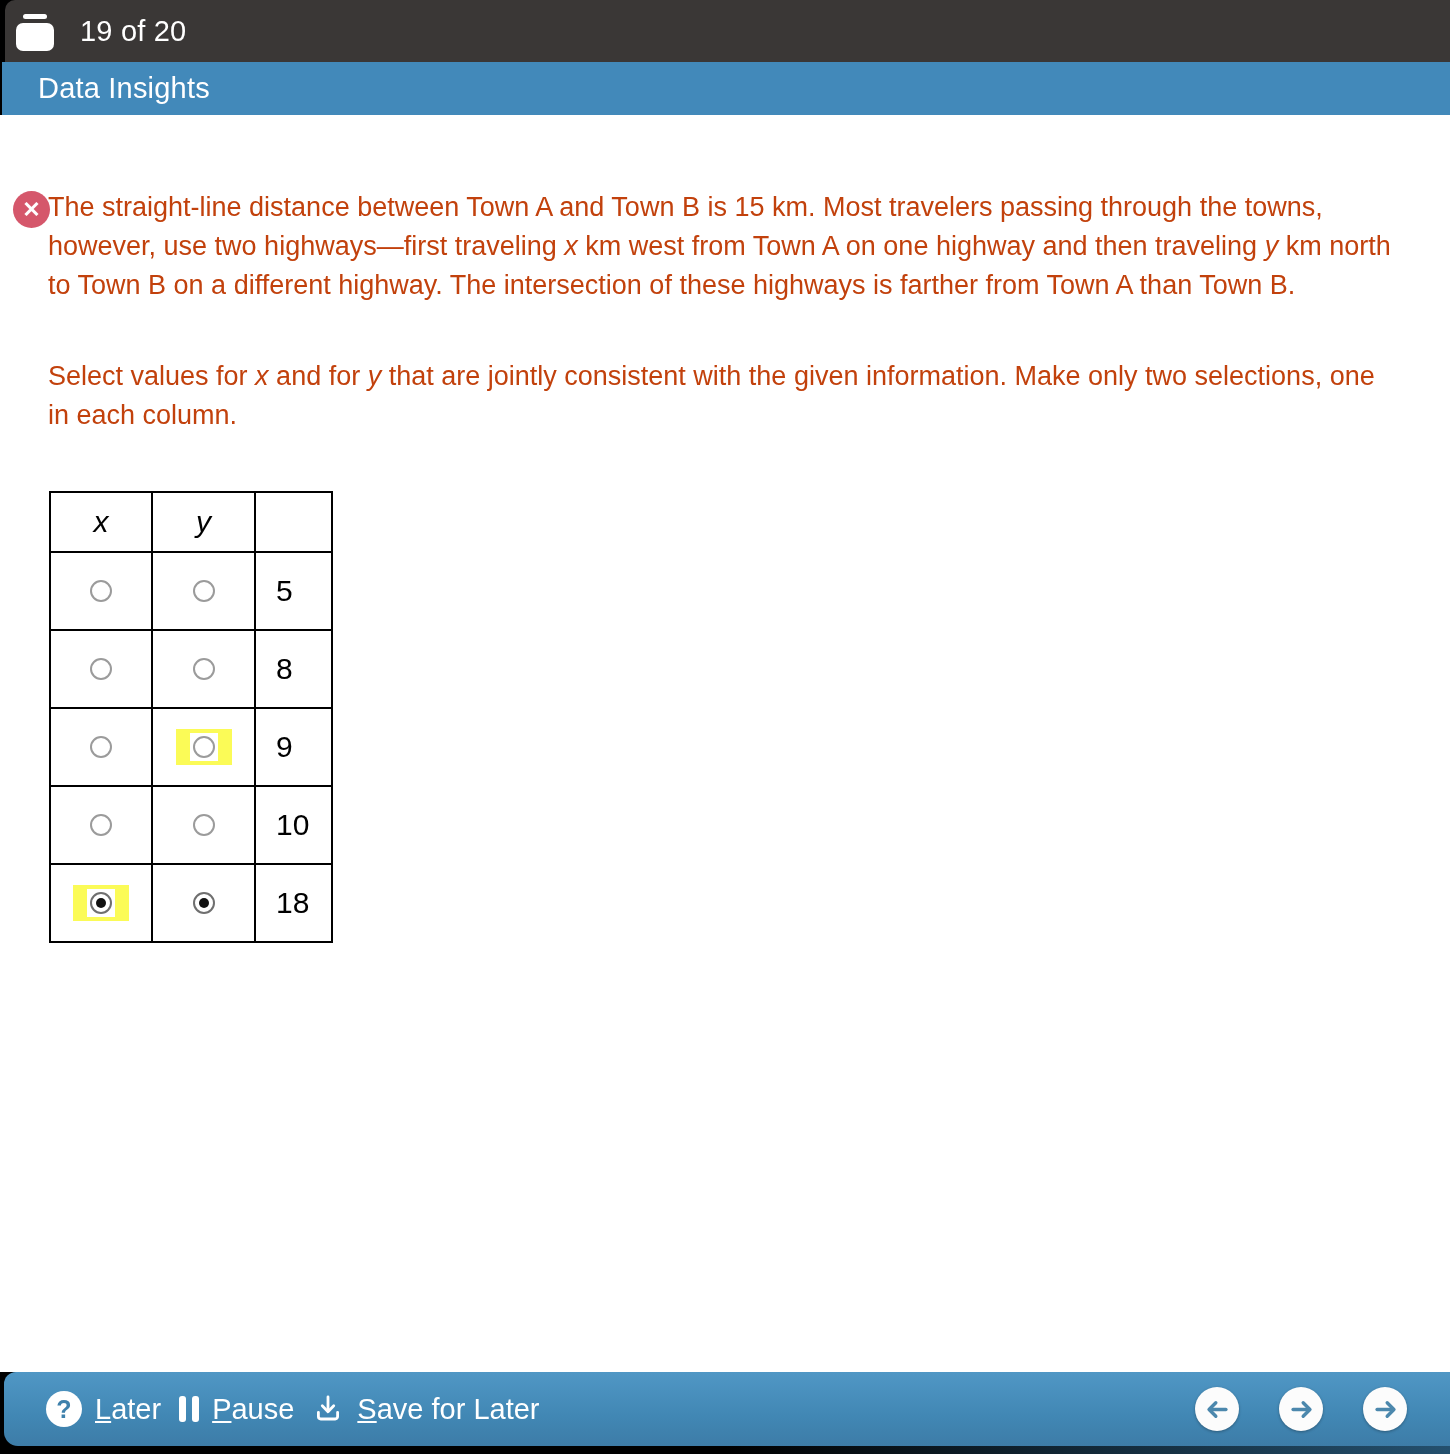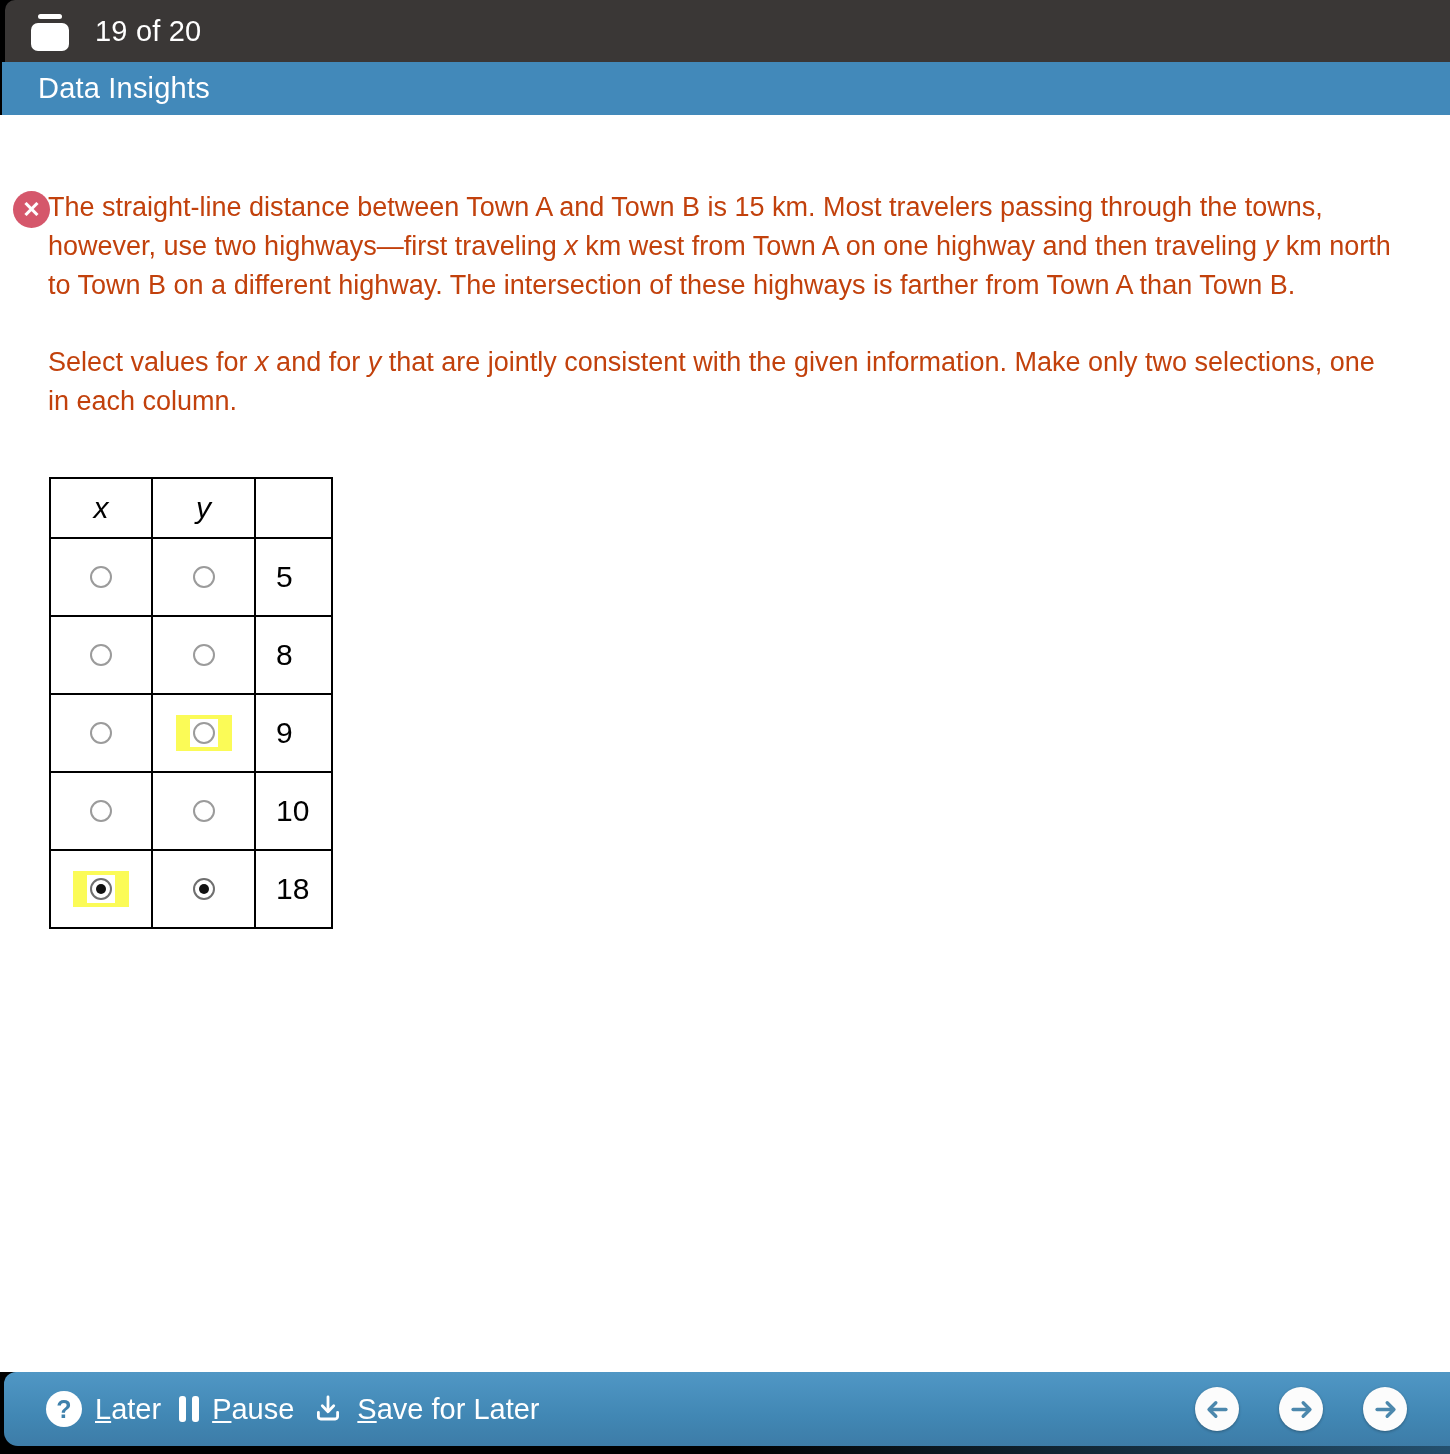--- a/index.html
+++ b/index.html
@@ -3,38 +3,38 @@
 <meta charset="utf-8">
 <style>
   * { margin:0; padding:0; box-sizing:border-box; }
   html,body { width:1450px; height:1454px; overflow:hidden; }
   body { font-family:"Liberation Sans", sans-serif; background:#000; }
   .screen { position:relative; width:1450px; height:1454px; background:#fff; }
 
   
   .topbar-wrap { position:absolute; top:0; left:0; width:100%; height:62px; background:#000; }
   .topbar { margin-left:5px; height:62px; background:#3a3736; border-top-left-radius:10px;
-            display:flex; align-items:center; padding-left:26px; gap:26px; }
+            display:flex; align-items:center; padding-left:11px; gap:26px; }
   .stack-icon { position:relative; width:38px; height:40px; }
   .stack-icon .lid { position:absolute; top:3px; left:7px; width:24px; height:5px; background:#fff; border-radius:3px; }
   .stack-icon .box { position:absolute; top:12px; left:0; width:38px; height:28px; background:#fff; border-radius:7px; }
   .progress-text { color:#fff; font-size:29px; letter-spacing:.2px; }
 
   .sectionbar-wrap { position:absolute; top:62px; left:0; width:100%; height:53px; background:#000; }
   .sectionbar { margin-left:2px; height:53px; background:#4289ba; display:flex; align-items:center; padding-left:36px; }
   .section-title { color:#fff; font-size:29px; font-weight:500; letter-spacing:.2px; }
 
   
   .content { position:absolute; top:115px; left:0; width:100%; height:1257px; background:#fff; }
   .error-icon { position:absolute; top:76px; left:13px; width:37px; height:37px; border-radius:50%;
                 background:#d5576b; color:#fff; display:flex; align-items:center; justify-content:center;
                 font-size:22px; font-weight:900; }
   .q-para { margin-left:48px; margin-right:56px; max-width:1352px; font-size:27px; line-height:39px; color:#c2410c; }
   .q-para.first { padding-top:73px; }
-  .q-para.second { margin-top:38px; }
+  .q-para.second { margin-top:52px; }
   .it { font-style:italic; }
 
   
   .answer-table { margin:56px 0 0 49px; border-collapse:collapse; table-layout:fixed; }
   .answer-table td, .answer-table th { border:2px solid #000; padding:0; }
   .answer-table th { height:60px; font-size:30px; font-weight:400; font-style:italic; text-align:center; color:#000; }
   .answer-table td { height:78px; }
   .col-x { width:102px; } .col-y { width:103px; } .col-val { width:77px; }
   .radio-cell { text-align:center; vertical-align:middle; }
   .radio-cell > * { display:inline-block; vertical-align:middle; }

